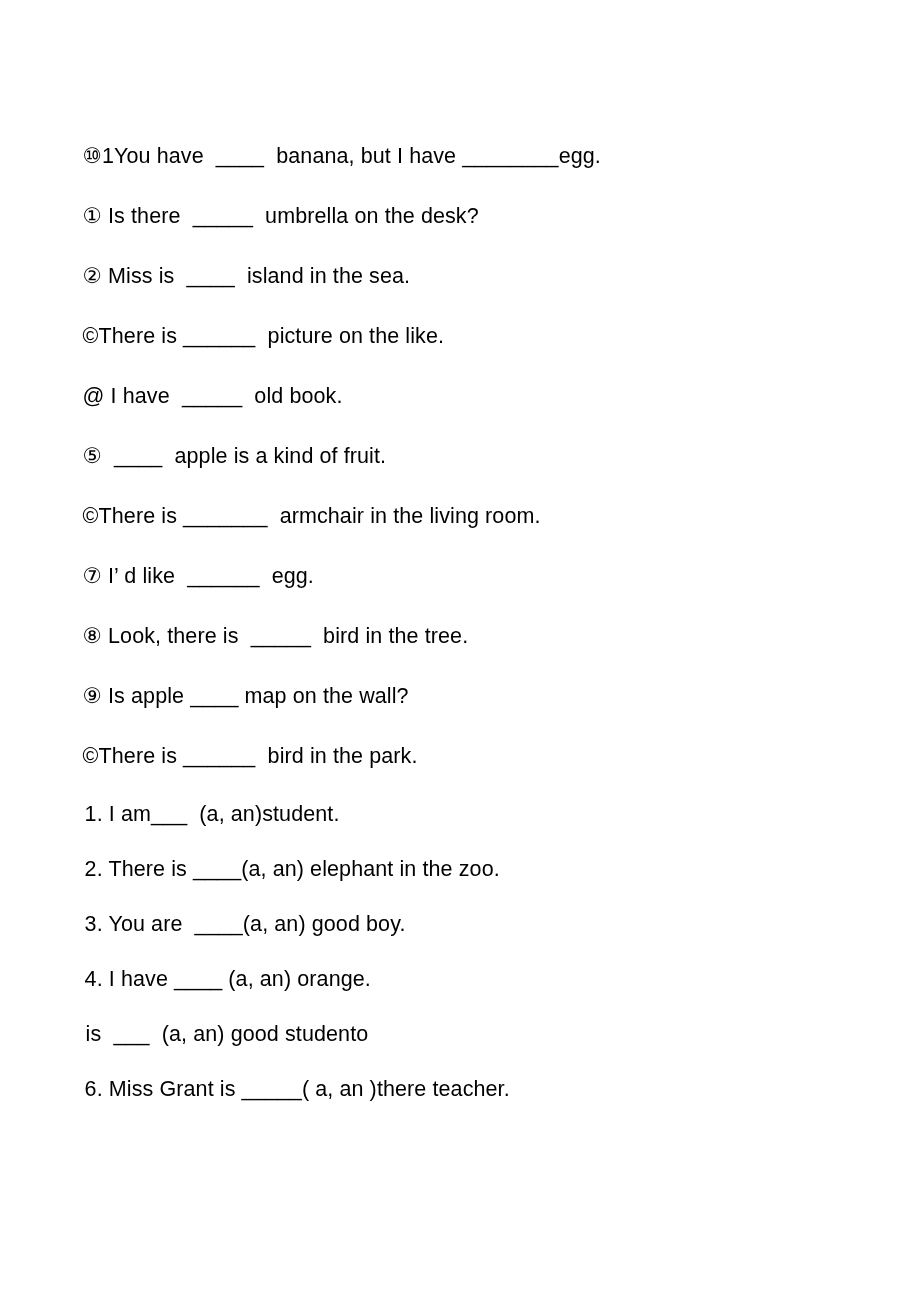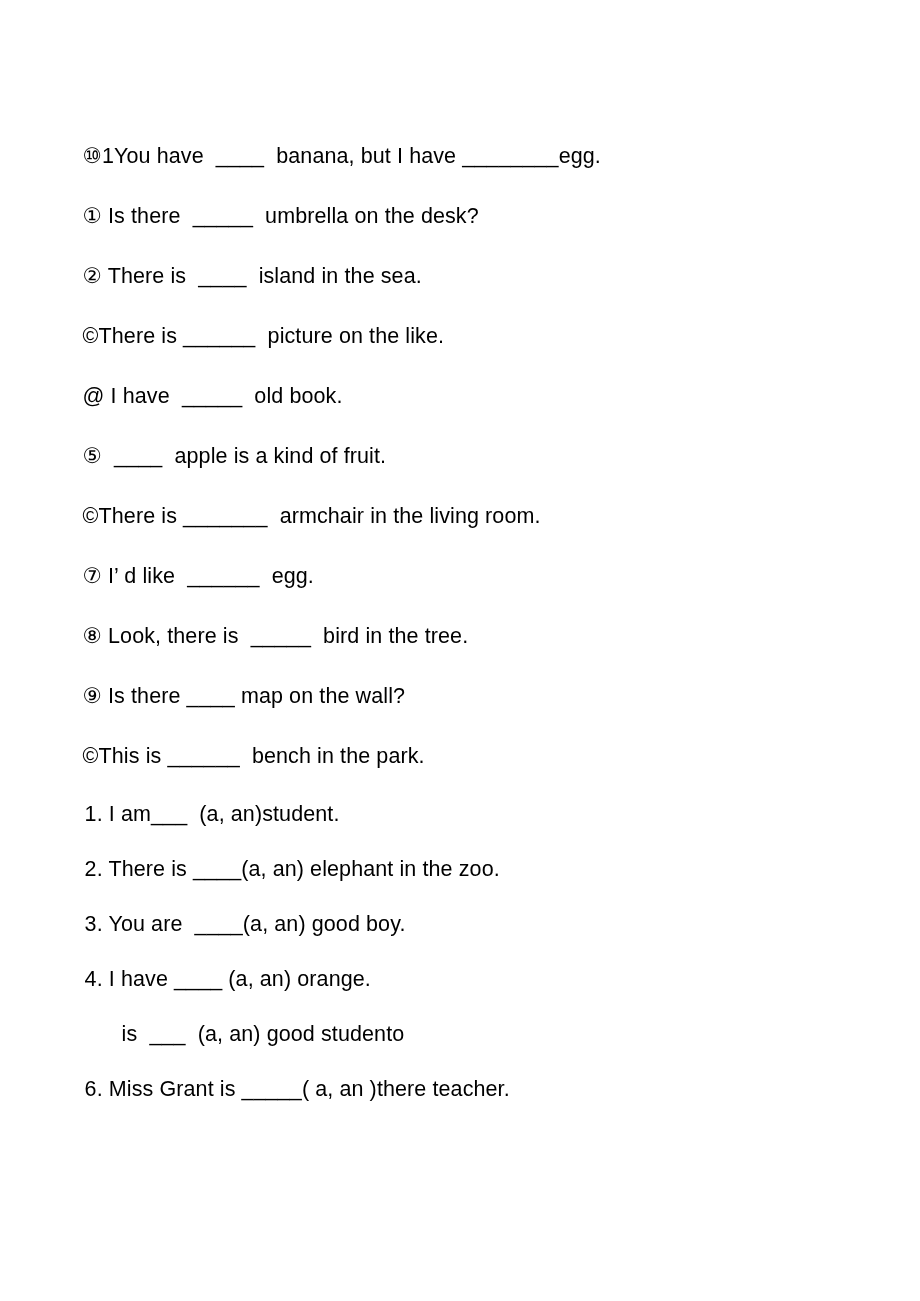--- a/index.html
+++ b/index.html
@@ -44,21 +44,21 @@
   }
   .section-two .q-line {
     height: 55px;
     line-height: 55px;
     padding-left: 35px;
     font-size: 21.5px;
     white-space: pre;
     letter-spacing: 0.1px;
   }
   .section-two .q-line.indented {
-    padding-left: 72px;
+    padding-left: 36px;
   }
   .marker {
     display: inline;
   }
   .qtext {
     display: inline;
   }
 </style>
 </head>
 <body>
@@ -70,21 +70,21 @@
 
       <div class="q-line">
         <span class="marker">⑩1</span><span class="qtext">You have  ____  banana, but I have ________egg.</span>
       </div>
 
       <div class="q-line">
         <span class="marker">①</span><span class="qtext"> Is there  _____  umbrella on the desk?</span>
       </div>
 
       <div class="q-line">
-        <span class="marker">②</span><span class="qtext"> There is  ____  island in the sea.</span>
+        <span class="marker">②</span><span class="qtext"> Miss is  ____  island in the sea.</span>
       </div>
 
       <div class="q-line">
         <span class="marker">©</span><span class="qtext">There is ______  picture on the like.</span>
       </div>
 
       <div class="q-line">
         <span class="marker">@</span><span class="qtext"> I have  _____  old book.</span>
       </div>
 
@@ -98,25 +98,25 @@
 
       <div class="q-line">
         <span class="marker">⑦</span><span class="qtext"> I’ d like  ______  egg.</span>
       </div>
 
       <div class="q-line">
         <span class="marker">⑧</span><span class="qtext"> Look, there is  _____  bird in the tree.</span>
       </div>
 
       <div class="q-line">
-        <span class="marker">⑨</span><span class="qtext"> Is there ____ map on the wall?</span>
+        <span class="marker">⑨</span><span class="qtext"> Is apple ____ map on the wall?</span>
       </div>
 
       <div class="q-line">
-        <span class="marker">©</span><span class="qtext">This is ______  bench in the park.</span>
+        <span class="marker">©</span><span class="qtext">There is ______  bird in the park.</span>
       </div>
 
     </div>
 
     <div class="section-two">
 
       <div class="q-line">
         <span class="marker">1.</span><span class="qtext"> I am___  (a, an)student.</span>
       </div>
 

